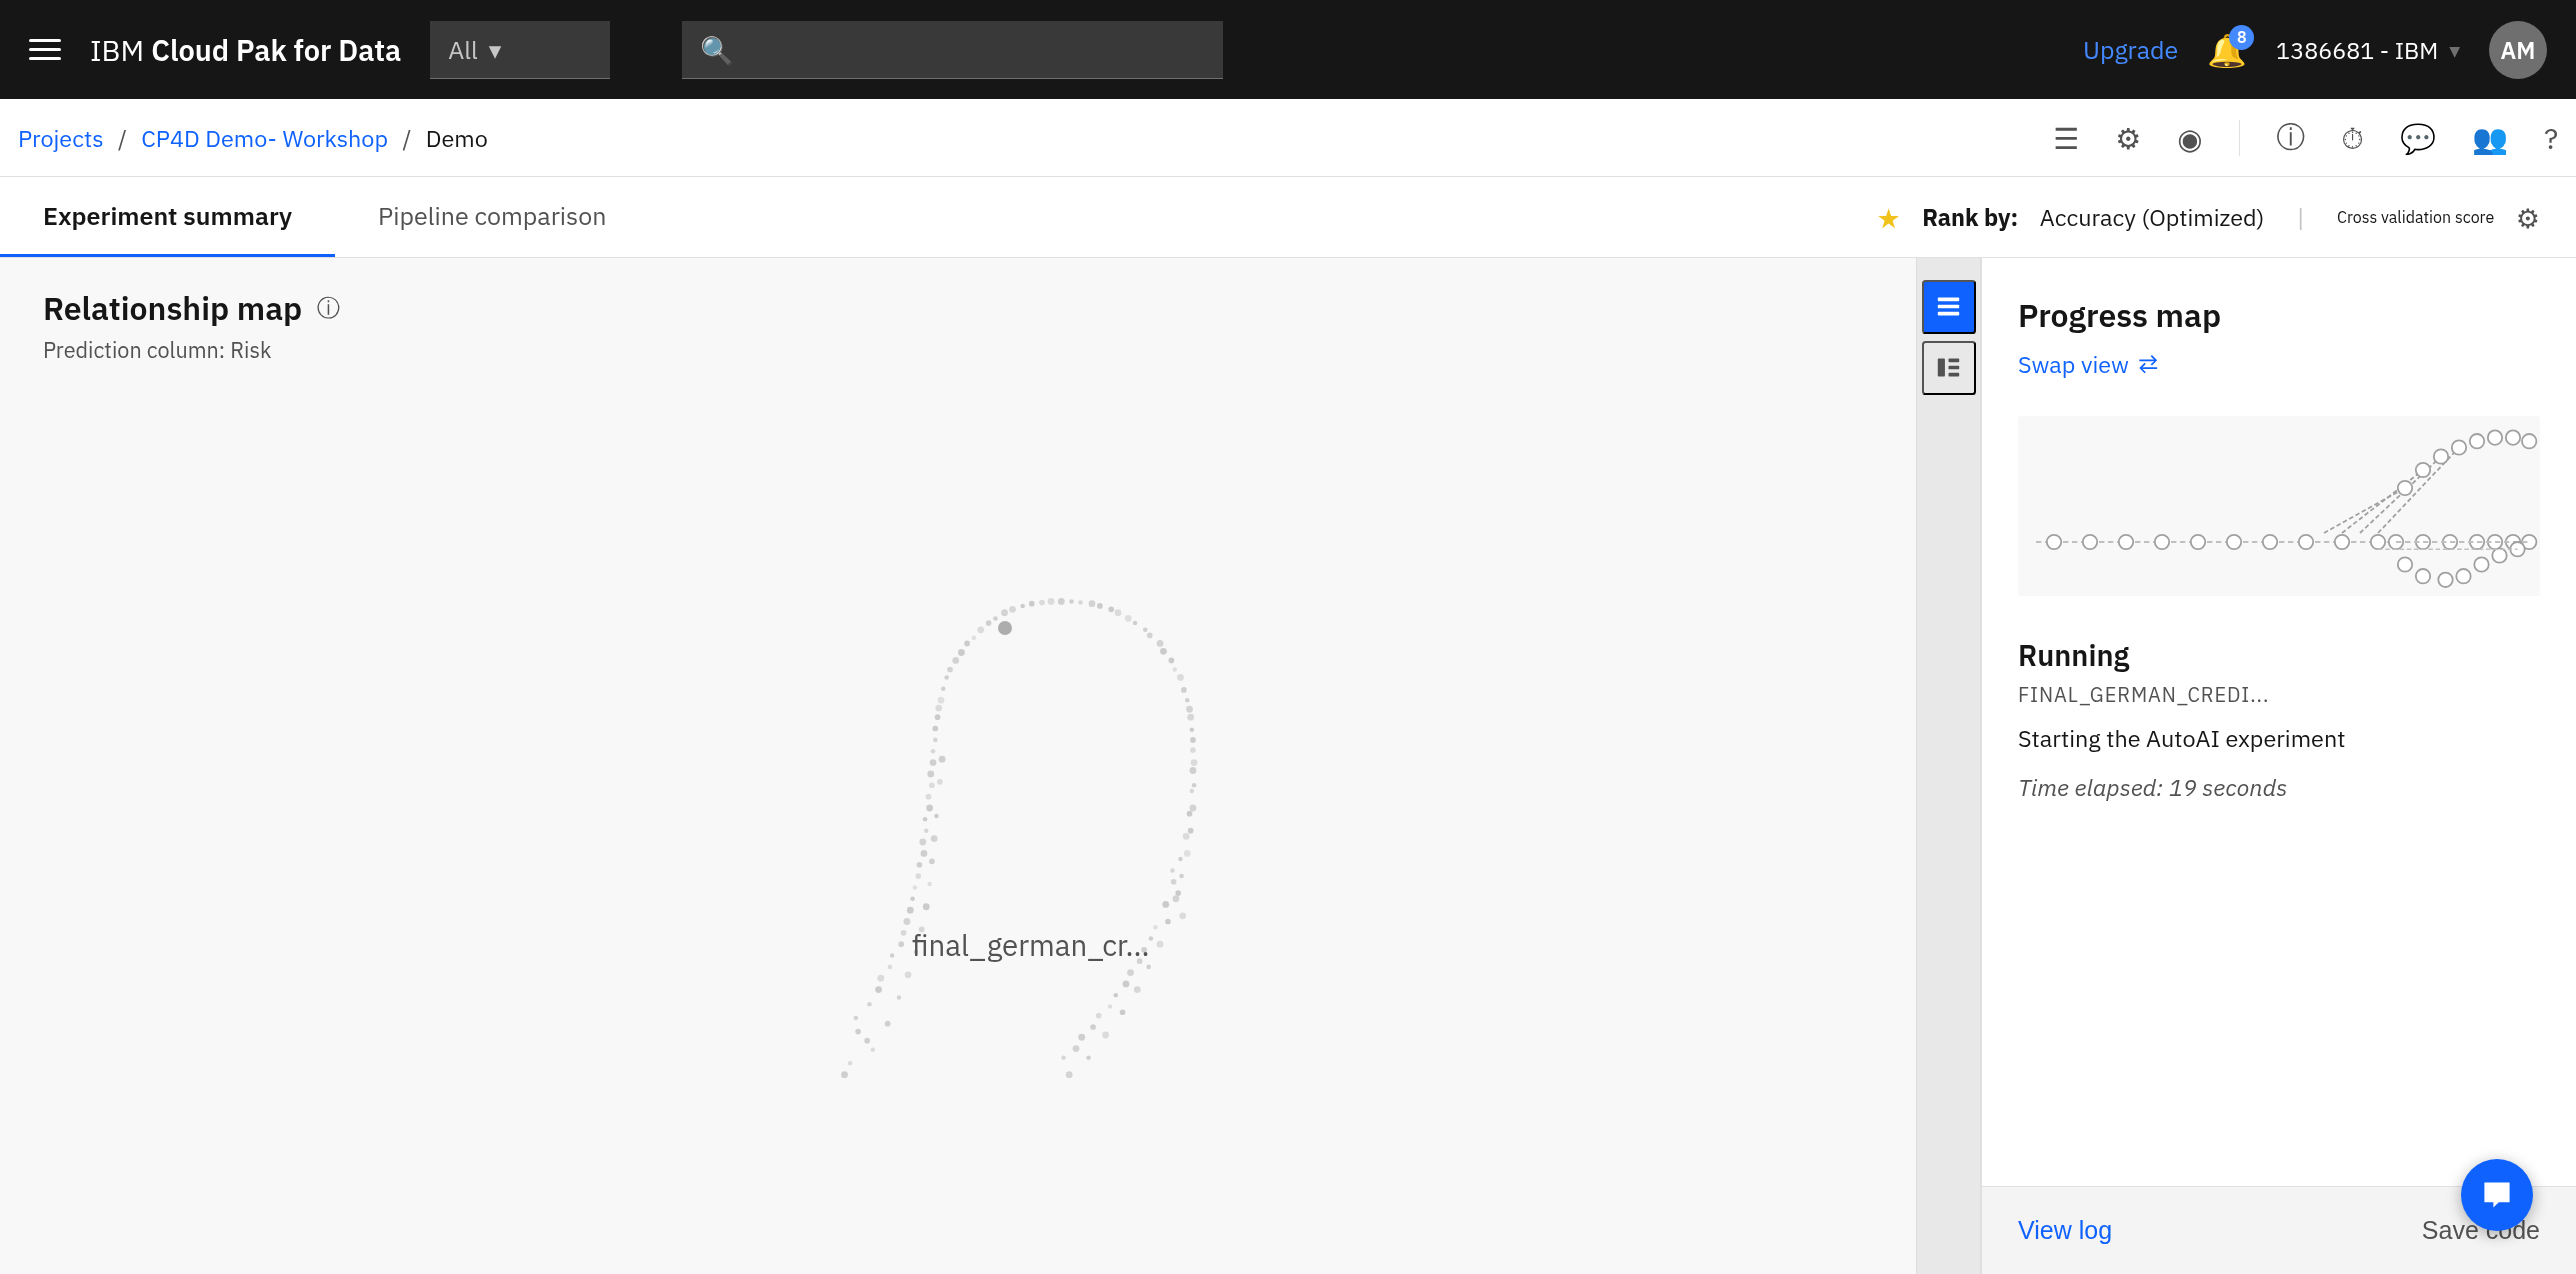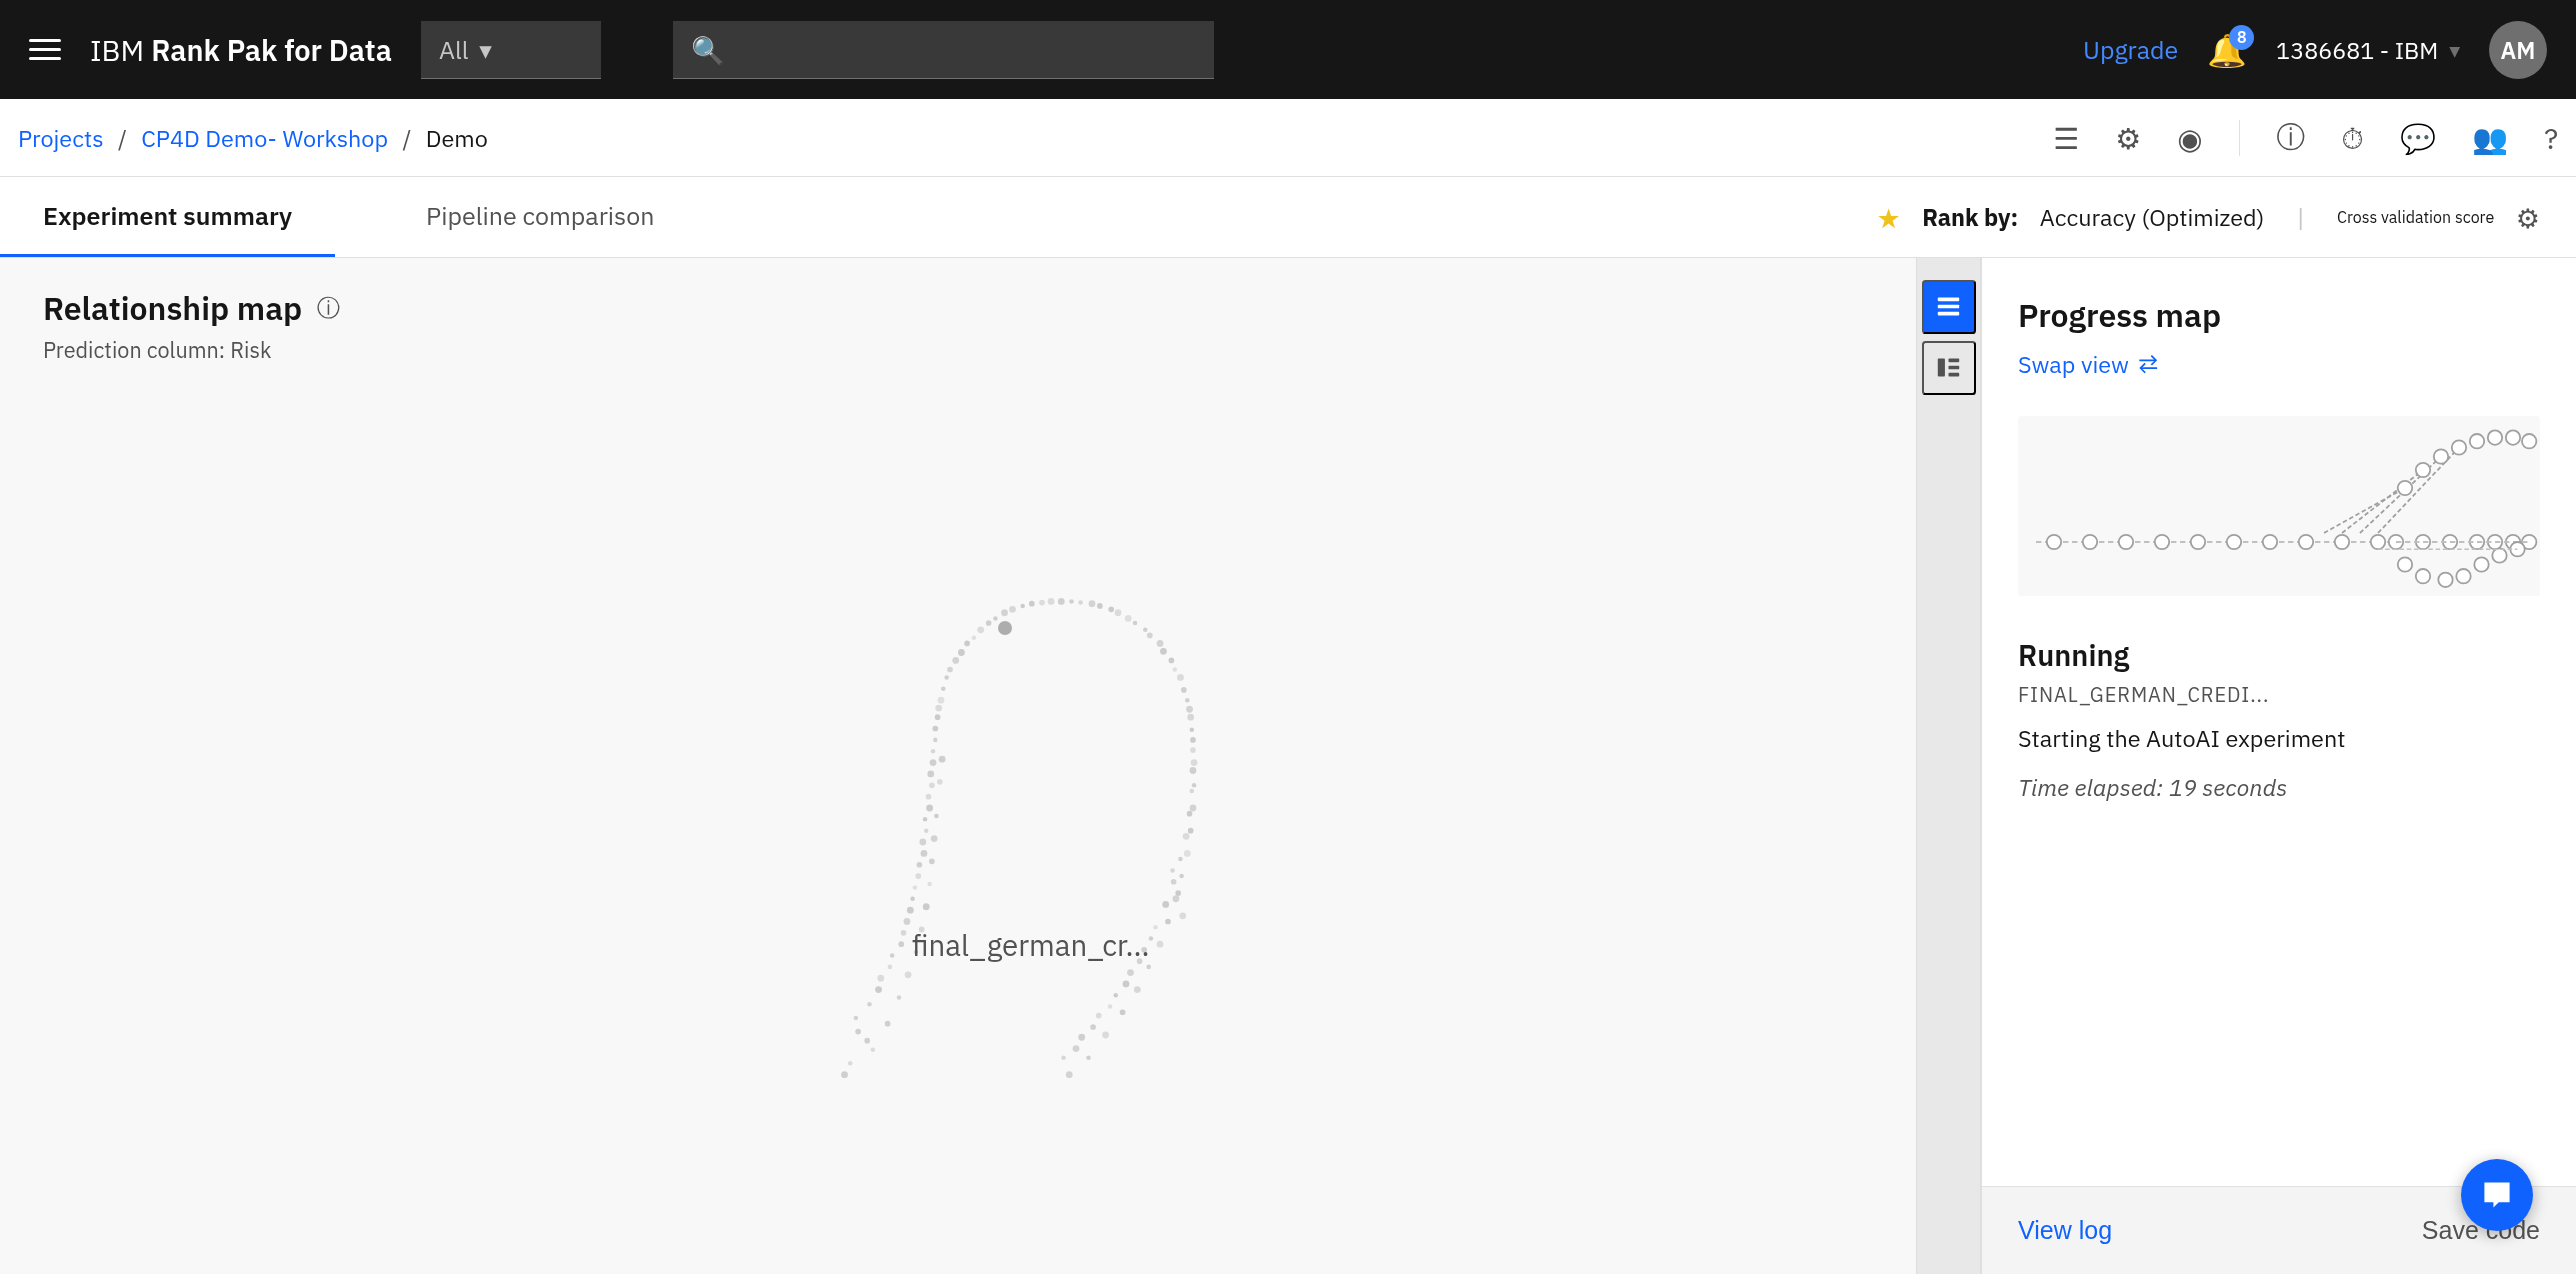--- a/index.html
+++ b/index.html
@@ -43,21 +43,20 @@
     .breadcrumb-current { color: #161616; font-size: 23.4px; }
     .breadcrumb-icons { display: flex; align-items: center; gap: 36px; }
     .bc-icon { font-size: 29px; color: #525252; cursor: pointer; }
     .bc-icon-sep { width: 1.8px; height: 36px; background: #e0e0e0; }
 
     
     .tabs-bar {
       display: flex; align-items: stretch;
       background: #fff; height: 81px;
       border-bottom: 0.9px solid #e0e0e0;
-      gap: 48px;
     }
     .tab {
       display: flex; align-items: center; justify-content: center;
       padding: 0 43px; font-size: 25px; cursor: pointer;
       border-bottom: 3.6px solid transparent; color: #525252;
     }
     .tab.active { border-bottom: 3.6px solid #0f62fe; color: #161616; font-weight: 600; }
     .tabs-right { margin-left: auto; display: flex; align-items: center; padding-right: 36px; gap: 21.6px; }
     .rank-label { font-size: 23.4px; color: #161616; display: flex; align-items: center; gap: 10.8px; }
     .rank-star { color: #f1c21b; font-size: 27px; }
@@ -126,21 +125,21 @@
 <body>
 
 <nav class="topnav">
   <div class="topnav-hamburger">
     <span></span>
       <span></span>
       <span></span>
   </div>
   <div class="topnav-brand">
     <span class="topnav-brand-ibm">IBM</span>
-    <span class="topnav-brand-name">Rank Pak for Data</span>
+    <span class="topnav-brand-name">Cloud Pak for Data</span>
   </div>
   <div class="topnav-filter-select">
     <span>All</span>
     <span>▾</span>
   </div>
   <div class="topnav-search-area">
     <span style="font-size:27px;color:#6f6f6f;">🔍</span>
   </div>
   <div class="topnav-right">
     <a class="topnav-upgrade">Upgrade</a>

